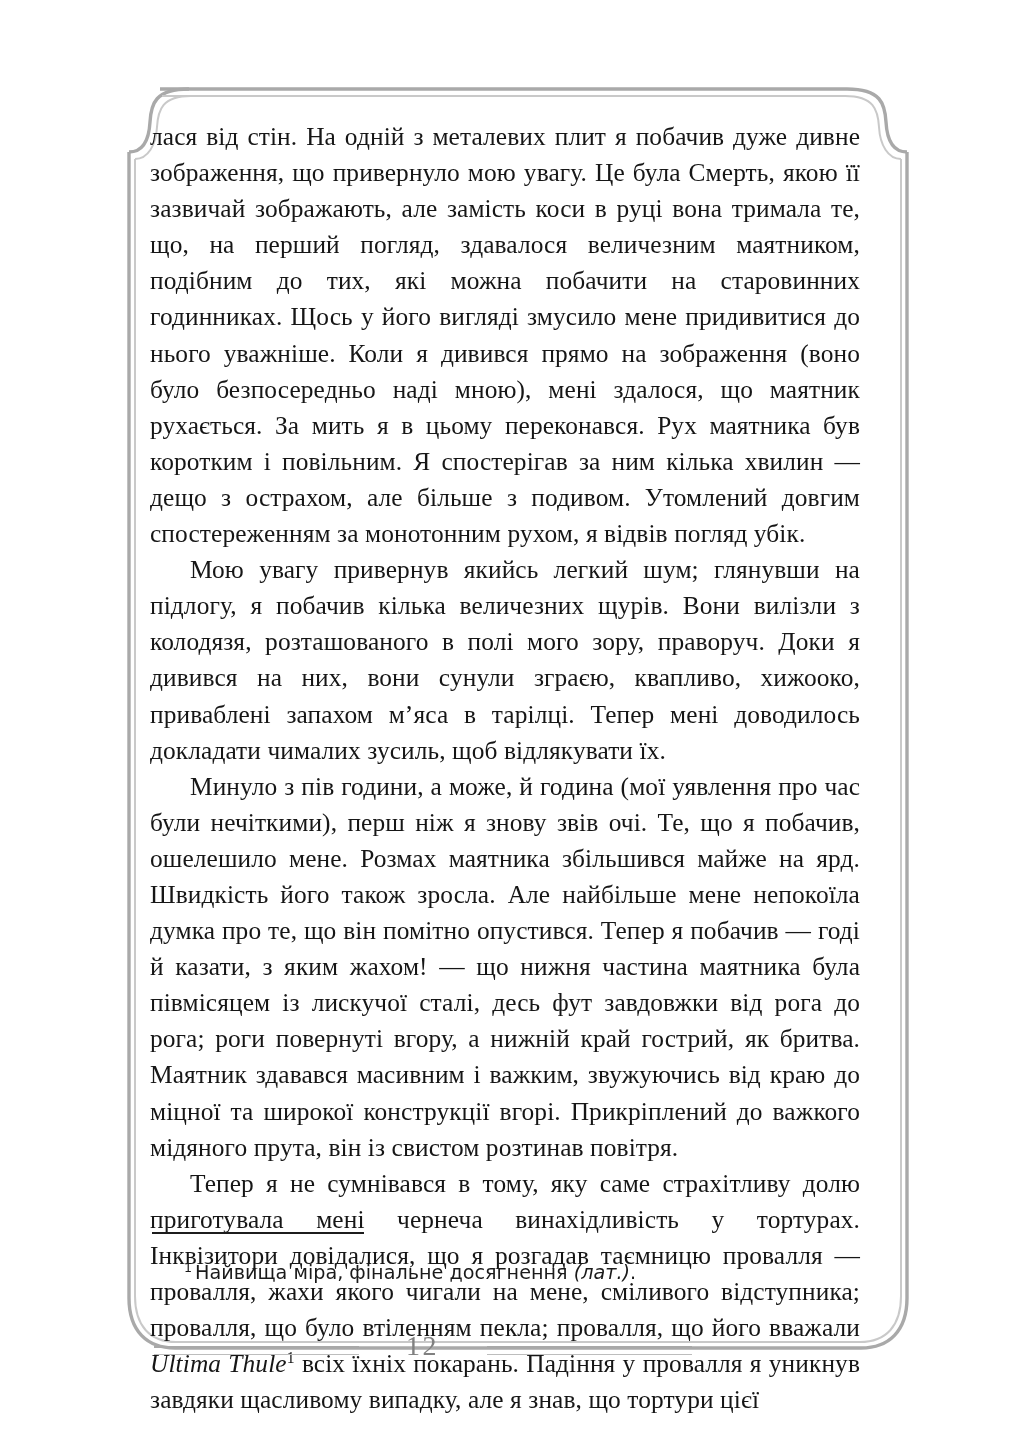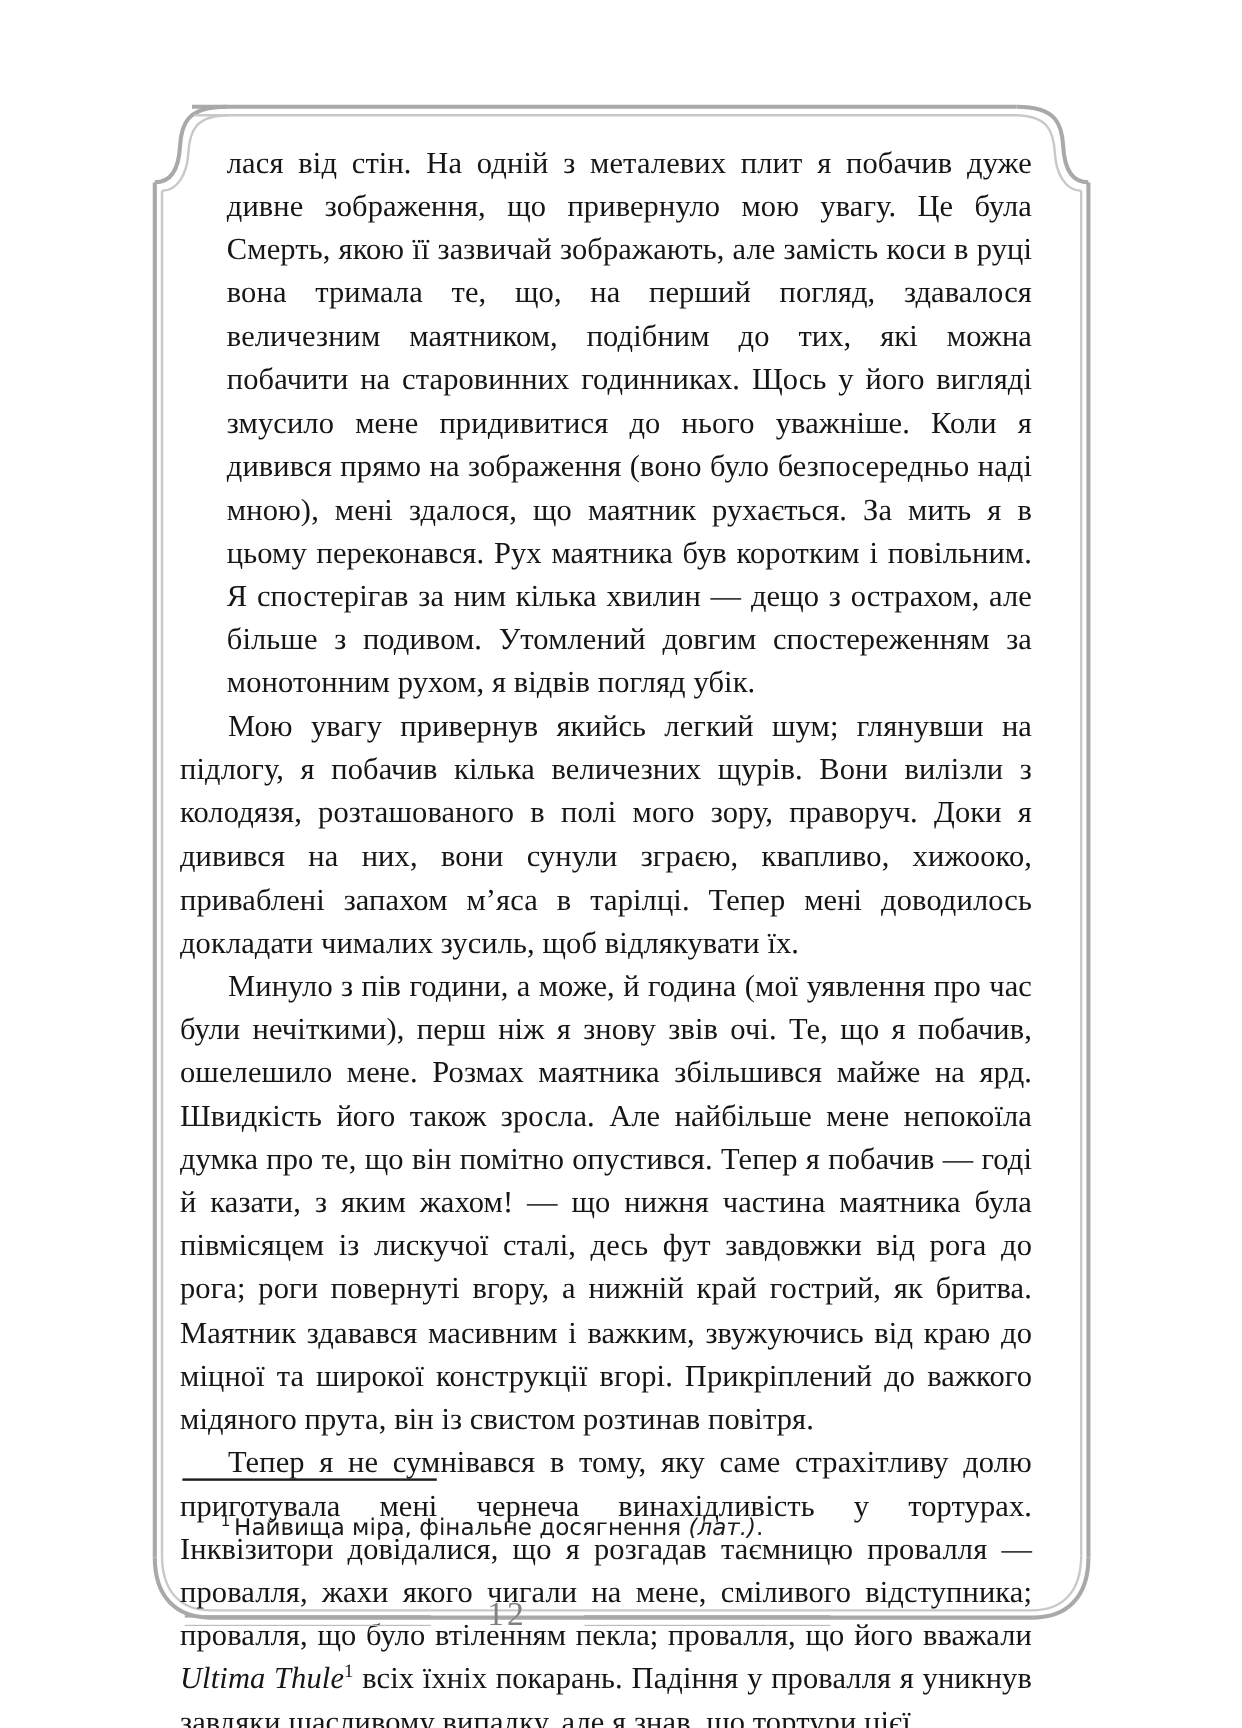--- a/index.html
+++ b/index.html
@@ -38,21 +38,20 @@
     line-height: 36.1px;
     text-align: justify;
     text-indent: 40px;
     color: #161616;
     letter-spacing: 0.1px;
     -webkit-hyphens: none;
     hyphens: none;
   }
   p.body-par.first {
     text-indent: 0;
-    margin-left: 39px;
   }
   .ital {
     font-style: italic;
   }
   sup.fn-ref {
     font-size: 0.62em;
     vertical-align: super;
     line-height: 0;
   }
 

